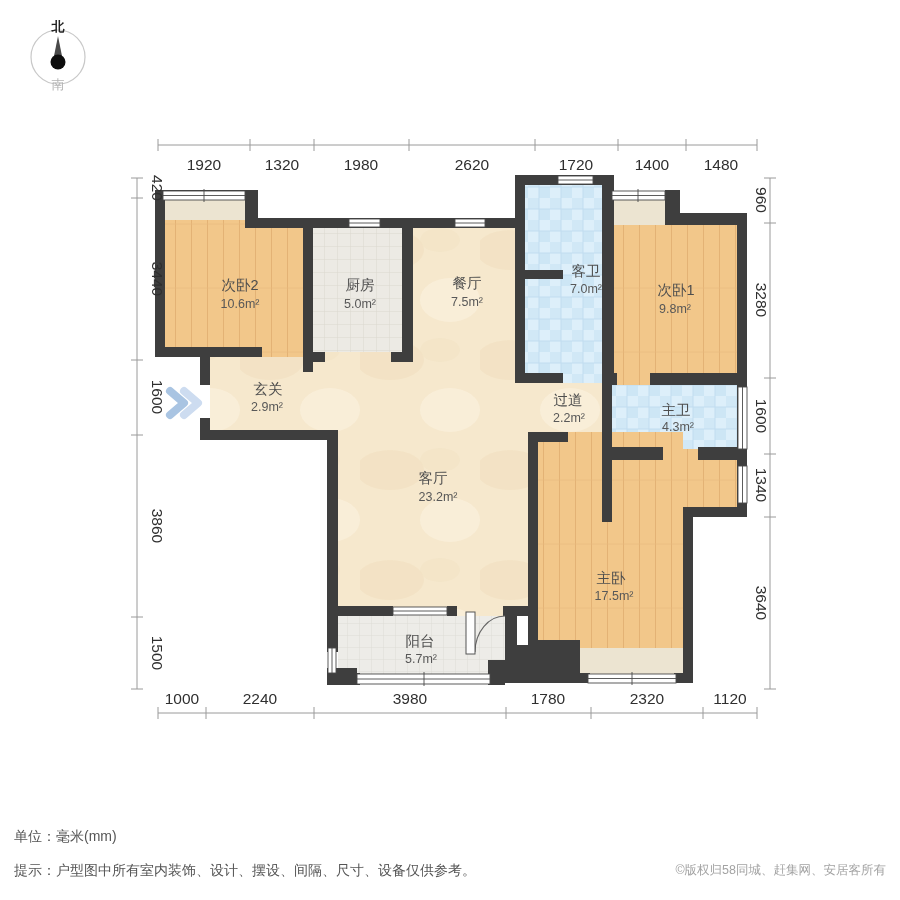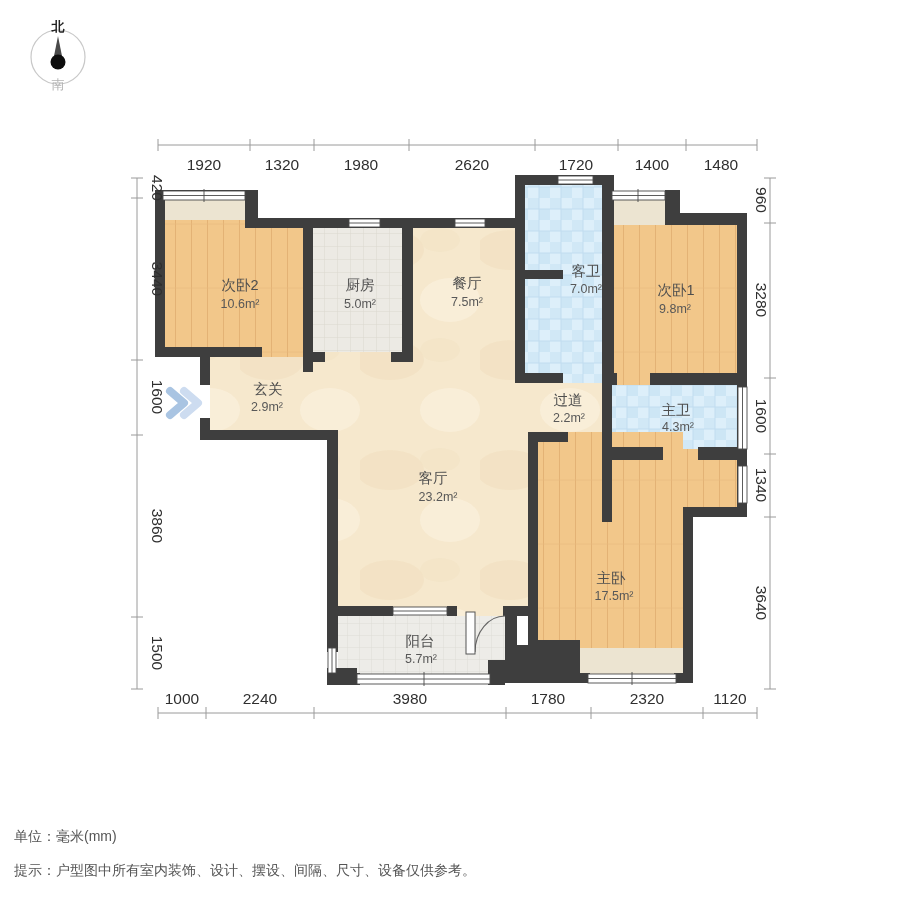--- a/index.html
+++ b/index.html
@@ -279,13 +279,14 @@
     <text class="room-area" x="438" y="501" text-anchor="middle">23.2m²</text>
     <text class="room-name" x="611" y="583" text-anchor="middle">主卧</text>
     <text class="room-area" x="614" y="600" text-anchor="middle">17.5m²</text>
     <text class="room-name" x="420" y="646" text-anchor="middle">阳台</text>
     <text class="room-area" x="421" y="663" text-anchor="middle">5.7m²</text>
   </g>
 </svg>
 
   <div class="footer footer-unit">单位：毫米(mm)</div>
   <div class="footer footer-tip">提示：户型图中所有室内装饰、设计、摆设、间隔、尺寸、设备仅供参考。</div>
+  <div class="copyright">©版权归58同城、赶集网、安居客所有</div>
 </div>
 
 </body></html>

